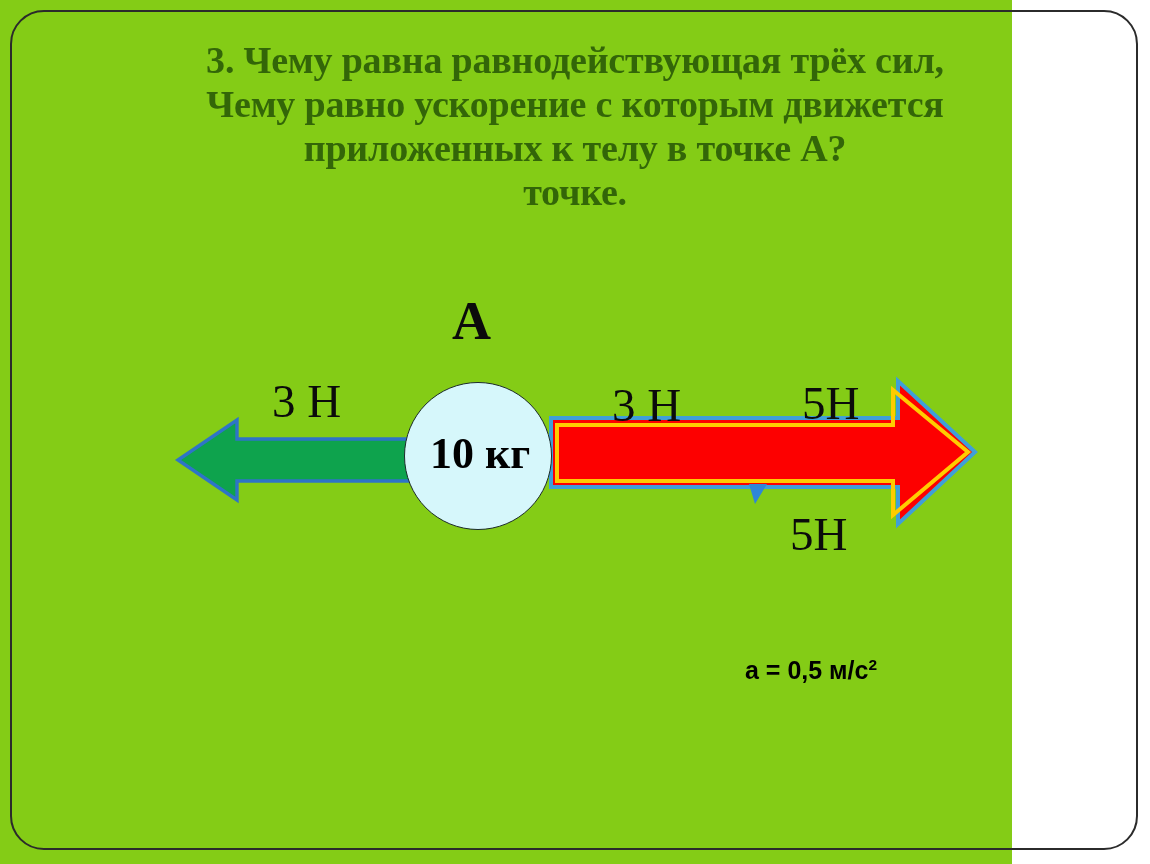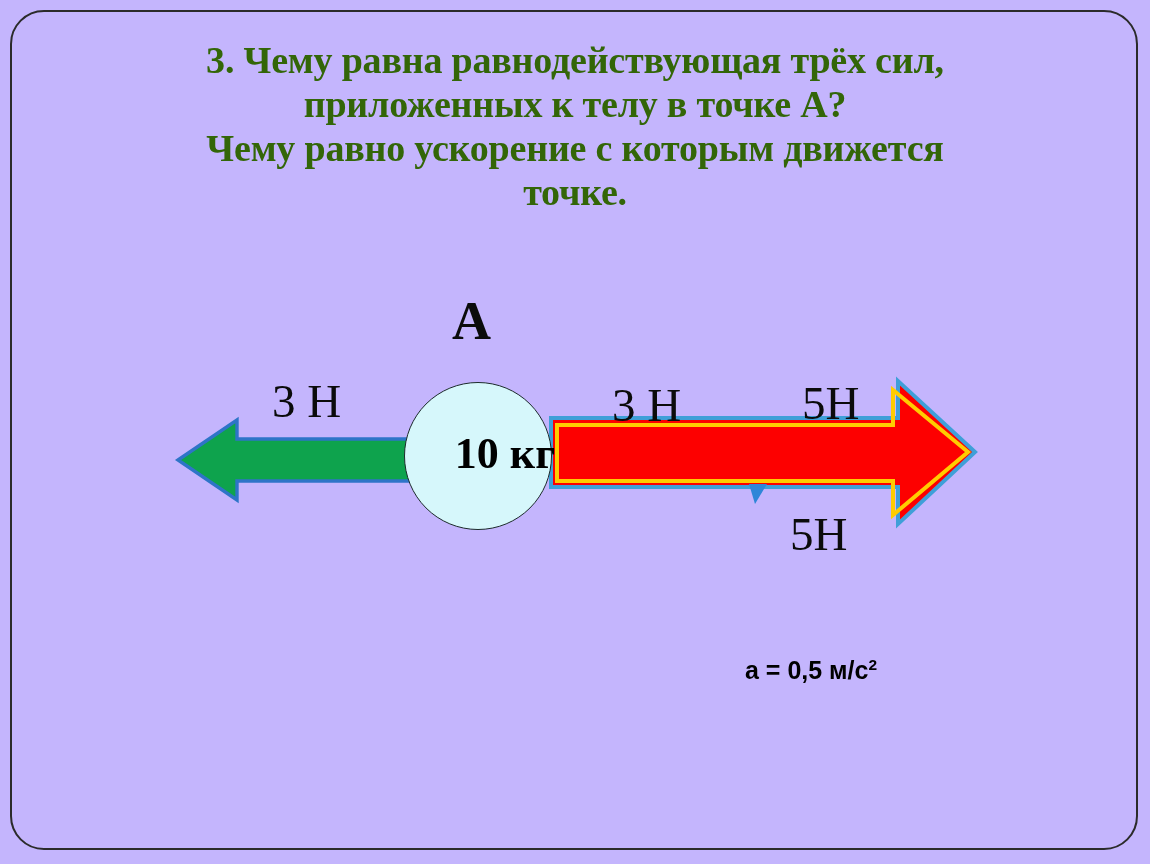--- a/index.html
+++ b/index.html
@@ -9,23 +9,23 @@
   }
   body {
     width: 1150px;
     height: 864px;
     overflow: hidden;
     font-family: "Liberation Serif", serif;
   }
 
   #slide {
     position: relative;
-    width: 1150px;
+    width: 1012px;
     height: 864px;
-    background: #c4b5fd;
+    background: #84cc16;
   }
 
   
   #frame {
     position: absolute;
     left: 10px;
     top: 10px;
     width: 1128px;
     height: 840px;
     border: 2px solid #2b2b2b;
@@ -96,21 +96,20 @@
     left: 430px;
     top: 432px;
     width: 150px;
     font-family: "Liberation Serif", serif;
     font-weight: bold;
     font-size: 44px;
     line-height: 1;
     color: #000000;
     white-space: nowrap;
     overflow: hidden;
-    text-align: center;
   }
 
   
   .arrow-svg { position: absolute; left: 0; top: 0; }
 
   
   #answer {
     position: absolute;
     left: 745px;
     top: 656px;
@@ -124,22 +123,22 @@
 </style>
 </head>
 <body>
 
 <div id="slide">
 
   <div id="frame"></div>
 
   <div id="title">
     <span class="line">3. Чему равна равнодействующая трёх сил,</span>
+    <span class="line">Чему равно ускорение с которым движется</span>
     <span class="line">приложенных к телу в точке А?</span>
-    <span class="line">Чему равно ускорение с которым движется</span>
     <span class="line">точке.</span>
   </div>
 
   <div id="diagram">
 
     <svg class="arrow-svg" width="1150" height="864" viewBox="0 0 1150 864">
 
       <g>
         <polygon points="178,460 237,420 237,439 464,439 464,481 237,481 237,500" fill="#0ea34d" stroke="#2e74c8" stroke-width="3.4" stroke-linejoin="miter"></polygon>
       </g>

